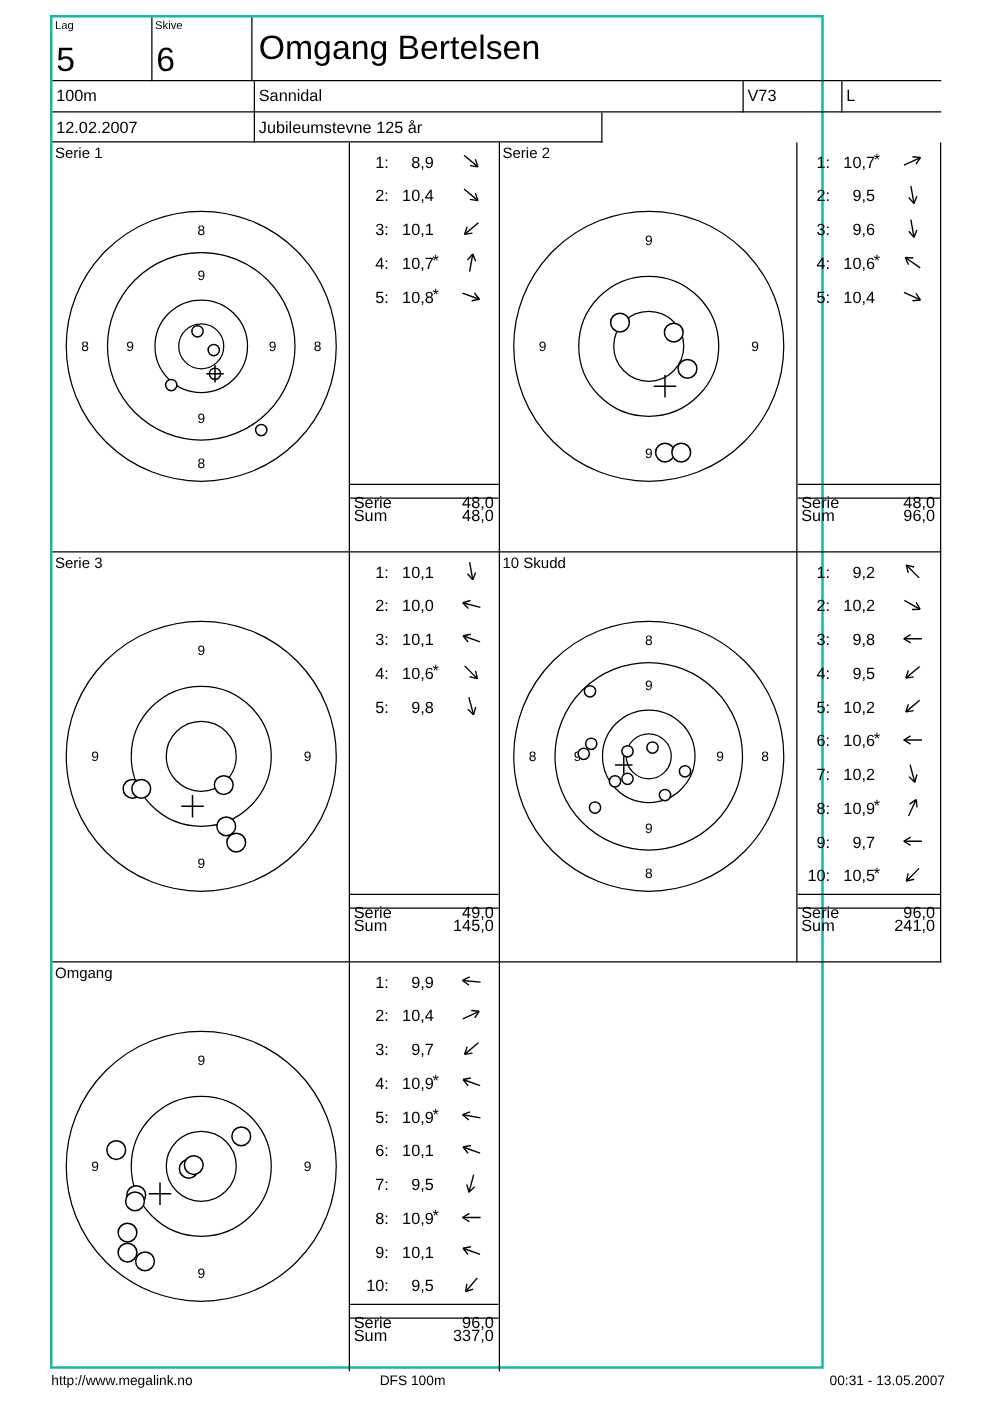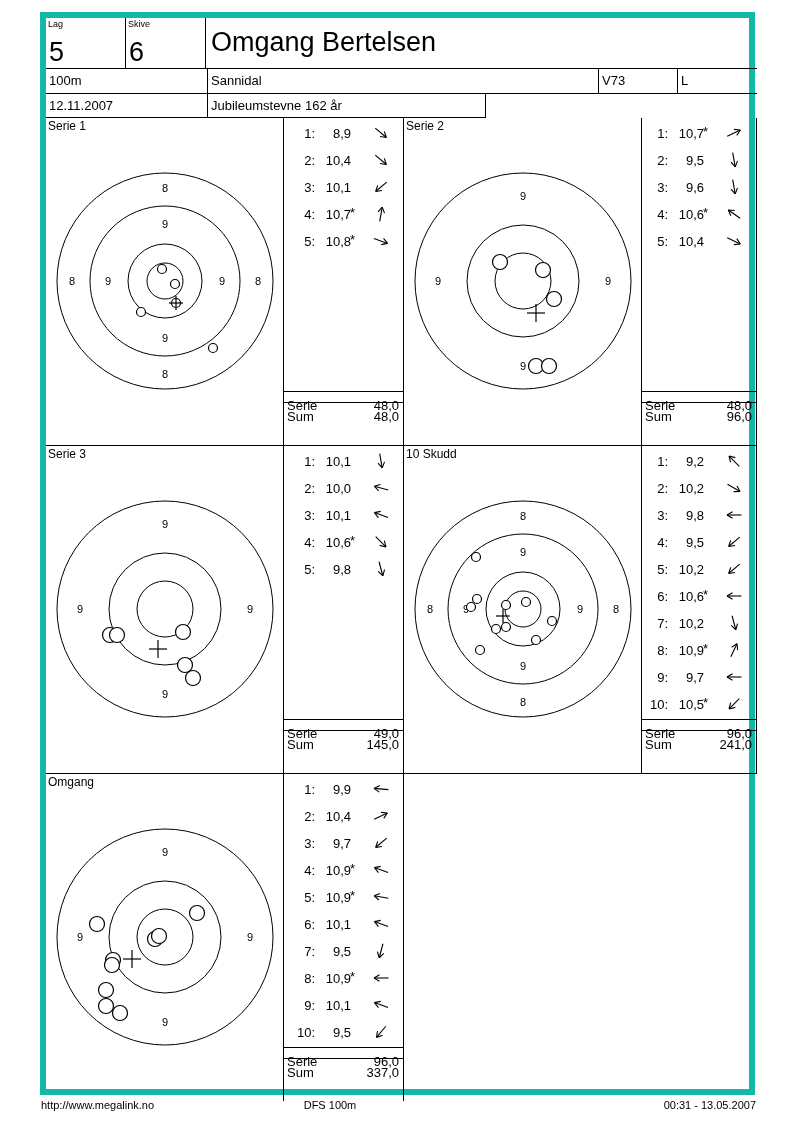--- a/index.html
+++ b/index.html
@@ -1,22 +1,22 @@
 <!DOCTYPE html>
 <html><head>
 <meta charset="utf-8">
 <style>
   html,body{margin:0;padding:0;}
   body{
     width:800px;height:1130px;background:#ffffff;color:#000;
     font-family:"Liberation Sans","DejaVu Sans",sans-serif;
     position:relative;overflow:hidden;
   }
-  .sheet{position:absolute;left:40px;top:12px;width:715px;height:1083px;
-    border:6px solid #14b8a6;box-sizing:border-box;}
+  .sheet{position:absolute;left:40px;top:12px;width:619px;height:1083px;
+    border:2px solid #14b8a6;box-sizing:border-box;}
   .cell{position:absolute;box-sizing:border-box;border-right:1px solid #000;border-bottom:1px solid #000;overflow:hidden;}
   .cell.noright{border-right:none;}
   .cell.nobottom{border-bottom:none;}
   .tinylabel{position:absolute;left:2px;top:1px;font-size:9px;line-height:10px;}
   .bigval{position:absolute;left:3px;bottom:2px;font-size:27px;line-height:27px;}
   .name{font-size:27px;line-height:48px;padding-left:5px;white-space:nowrap;}
   .rowtext{font-size:13px;line-height:24px;padding-left:3px;white-space:nowrap;}
   .panel-title{position:absolute;left:2px;top:1px;font-size:12px;line-height:14px;z-index:3;}
   .target-svg{position:absolute;left:0;top:0;}
   .shot-row{position:absolute;left:0;width:100%;height:27px;}
@@ -47,22 +47,22 @@
     <div class="tinylabel">Skive</div>
     <div class="bigval">6</div>
   </div>
   <div class="cell noright name" style="left:160px;top:0;width:551px;height:51px;">Omgang Bertelsen</div>
 
   <div class="cell rowtext" style="left:0;top:51px;width:162px;height:25px;">100m</div>
   <div class="cell rowtext" style="left:162px;top:51px;width:391px;height:25px;">Sannidal</div>
   <div class="cell rowtext" style="left:553px;top:51px;width:79px;height:25px;">V73</div>
   <div class="cell noright rowtext" style="left:632px;top:51px;width:79px;height:25px;">L</div>
 
-  <div class="cell rowtext" style="left:0;top:76px;width:162px;height:24px;">12.11.2007</div>
-  <div class="cell rowtext" style="left:162px;top:76px;width:278px;height:24px;">Jubileumstevne 162 år</div>
+  <div class="cell rowtext" style="left:0;top:76px;width:162px;height:24px;">12.02.2007</div>
+  <div class="cell rowtext" style="left:162px;top:76px;width:278px;height:24px;">Jubileumstevne 125 år</div>
 
   <div id="panels-root">
       <div class="cell" style="left: 0px; top: 100px; width: 238px; height: 328px;">
         <div class="panel-title">Serie 1</div>
         <svg width="237" height="327" viewBox="0 0 237 327" class="target-svg">
           <circle cx="119" cy="163" r="108" fill="none" stroke="#000000" stroke-width="1"></circle>
           <circle cx="119" cy="163" r="75" fill="none" stroke="#000000" stroke-width="1"></circle>
           <circle cx="119" cy="163" r="37" fill="none" stroke="#000000" stroke-width="1"></circle>
           <circle cx="119" cy="163" r="18" fill="none" stroke="#000000" stroke-width="1"></circle>
           <text x="119" y="74" text-anchor="middle" font-size="11" fill="#000000">8</text>

